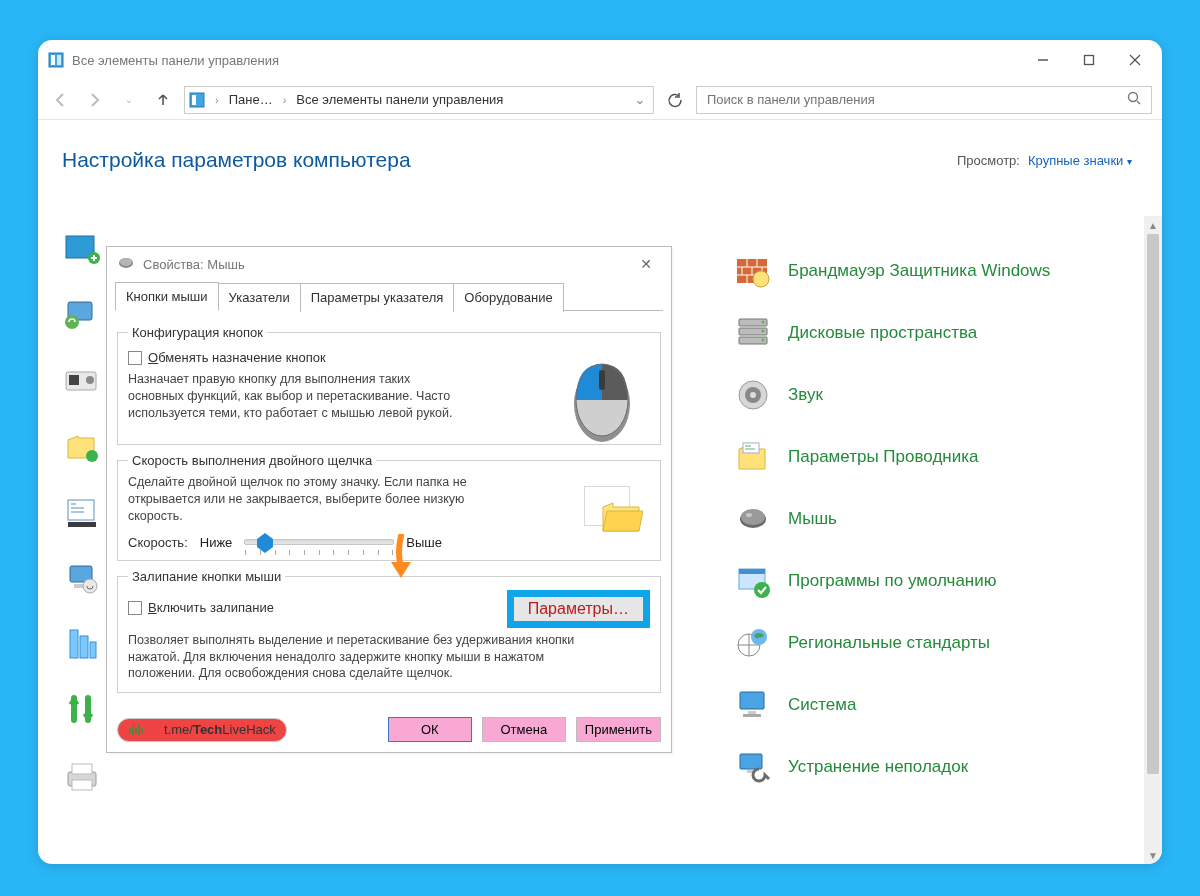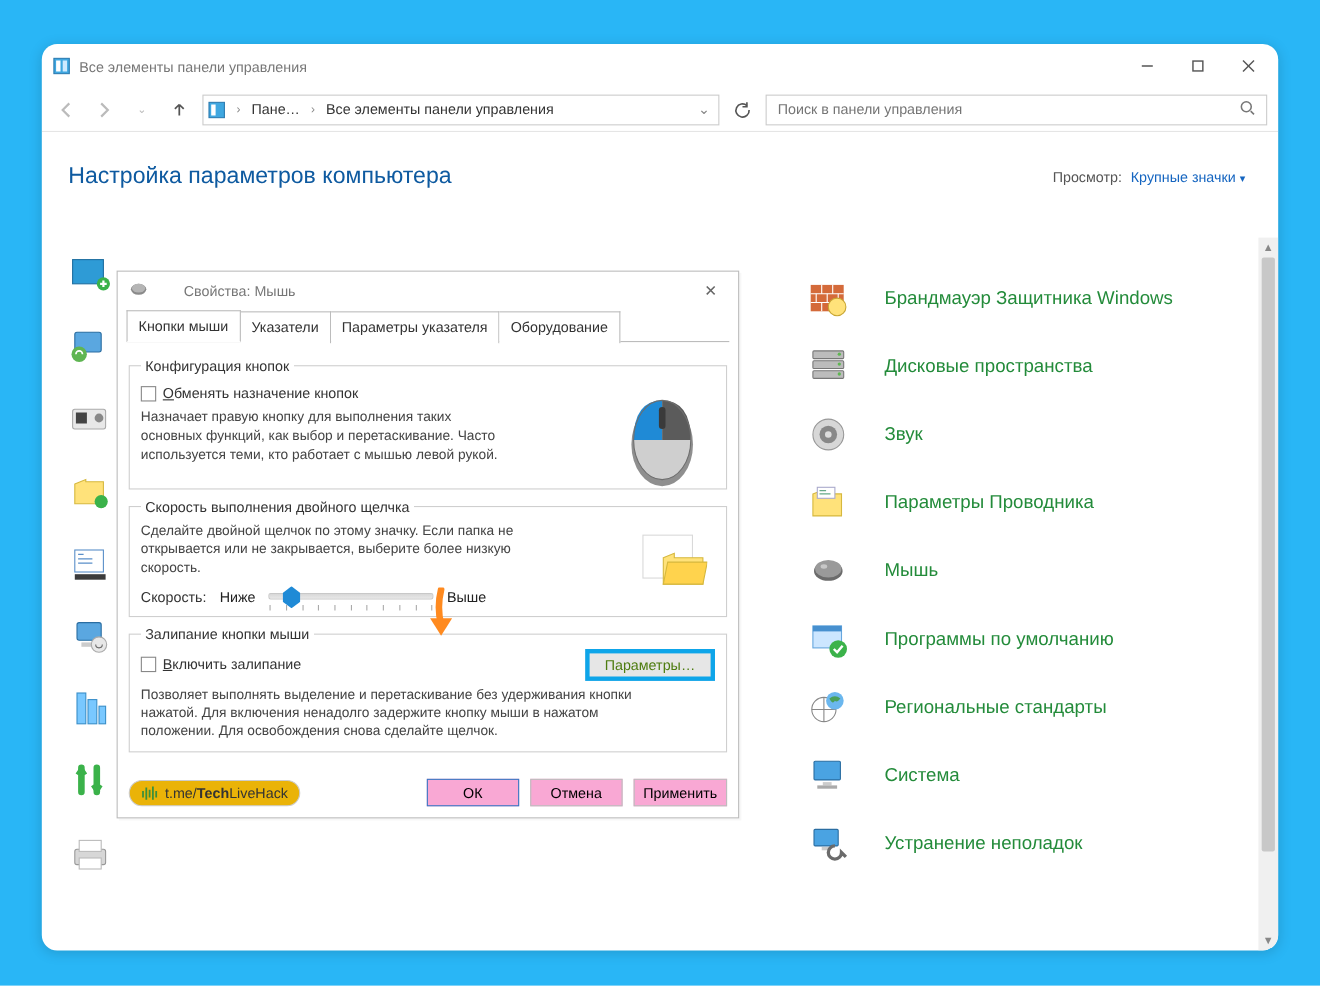--- a/index.html
+++ b/index.html
@@ -122,21 +122,21 @@
     width:40px; height:40px; margin-bottom:26px;
     display:flex; align-items:center; justify-content:center;
   }
 
   
   .rightlist {
     position:absolute;
     left:696px; top:36px; width:400px;
     display:flex; flex-direction:column; gap:24px;
   }
-  .cp-item { display:flex; align-items:center; gap:32px; }
+  .cp-item { display:flex; align-items:center; gap:16px; }
   .cp-icon { width:38px; height:38px; display:flex; align-items:center; justify-content:center; flex-shrink:0; }
   .cp-label { color:#238b3a; font-size:17px; line-height:1.25; max-width:280px; }
 
   
   .scrollbar {
     position:absolute; right:0; top:0; bottom:0; width:18px;
     background:#f0f0f0;
   }
   .scrollbar .arrow {
     height:18px; display:flex; align-items:center; justify-content:center; color:#888; font-size:10px;
@@ -151,21 +151,20 @@
     position:absolute;
     left:68px; top:30px;
     width:566px;
     background:#fff;
     border:1px solid #bcbcbc;
     box-shadow: 2px 2px 0 rgba(0,0,0,0.03);
   }
   .dlg-title {
     height:34px; display:flex; align-items:center; padding:0 10px;
     color:#777;
-    gap:24px;
   }
   .dlg-title .mouse-ico { width:18px; margin-right:8px; }
   .dlg-title .spacer { flex:1; }
   .dlg-close { width:30px; text-align:center; color:#666; font-size:14px; }
 
   .dlg-tabs {
     display:flex; padding:0 8px;
   }
   .dlg-tab {
     padding: 6px 10px 6px 10px;
@@ -229,33 +228,33 @@
   .folder-illus {
     width:46px; height:40px; position:absolute; right:30px; top:18px;
     border:1px solid #d9d9d9; padding:10px 14px; background:#fff;
   }
   .grp-dbl { position:relative; min-height:100px; }
 
   .grp-click .rowtop { display:flex; align-items:center; justify-content:space-between; }
   .btn-params {
     padding: 3px 14px;
     background:#e6e6e6;
-    border:4px solid #0ea5e9;
-    color:#4d7c0f;
-    font-size:13px;
+    border:7px solid #0ea5e9;
+    color:#b91c1c;
+    font-size:16px;
   }
 
   .dlg-footer {
     display:flex; align-items:center; gap:10px;
     padding: 8px 10px 10px 10px;
   }
   .badge {
-    display:flex; align-items:center; gap:6px;
+    display:flex; align-items:center; gap:20px;
     border:1px solid #ccc; border-radius:14px;
-    padding:3px 10px; background:#eab308;
+    padding:3px 10px; background:#ef4444;
     font-size:13px; color:#333;
   }
   .badge .bold { font-weight:700; }
   .dlg-footer .spacer { flex:1; }
   .dlg-btn {
     min-width:84px; text-align:center;
     padding:4px 8px;
     border:1px solid #bdbdbd;
     background:#f9a8d4;
     font-size:13px;

